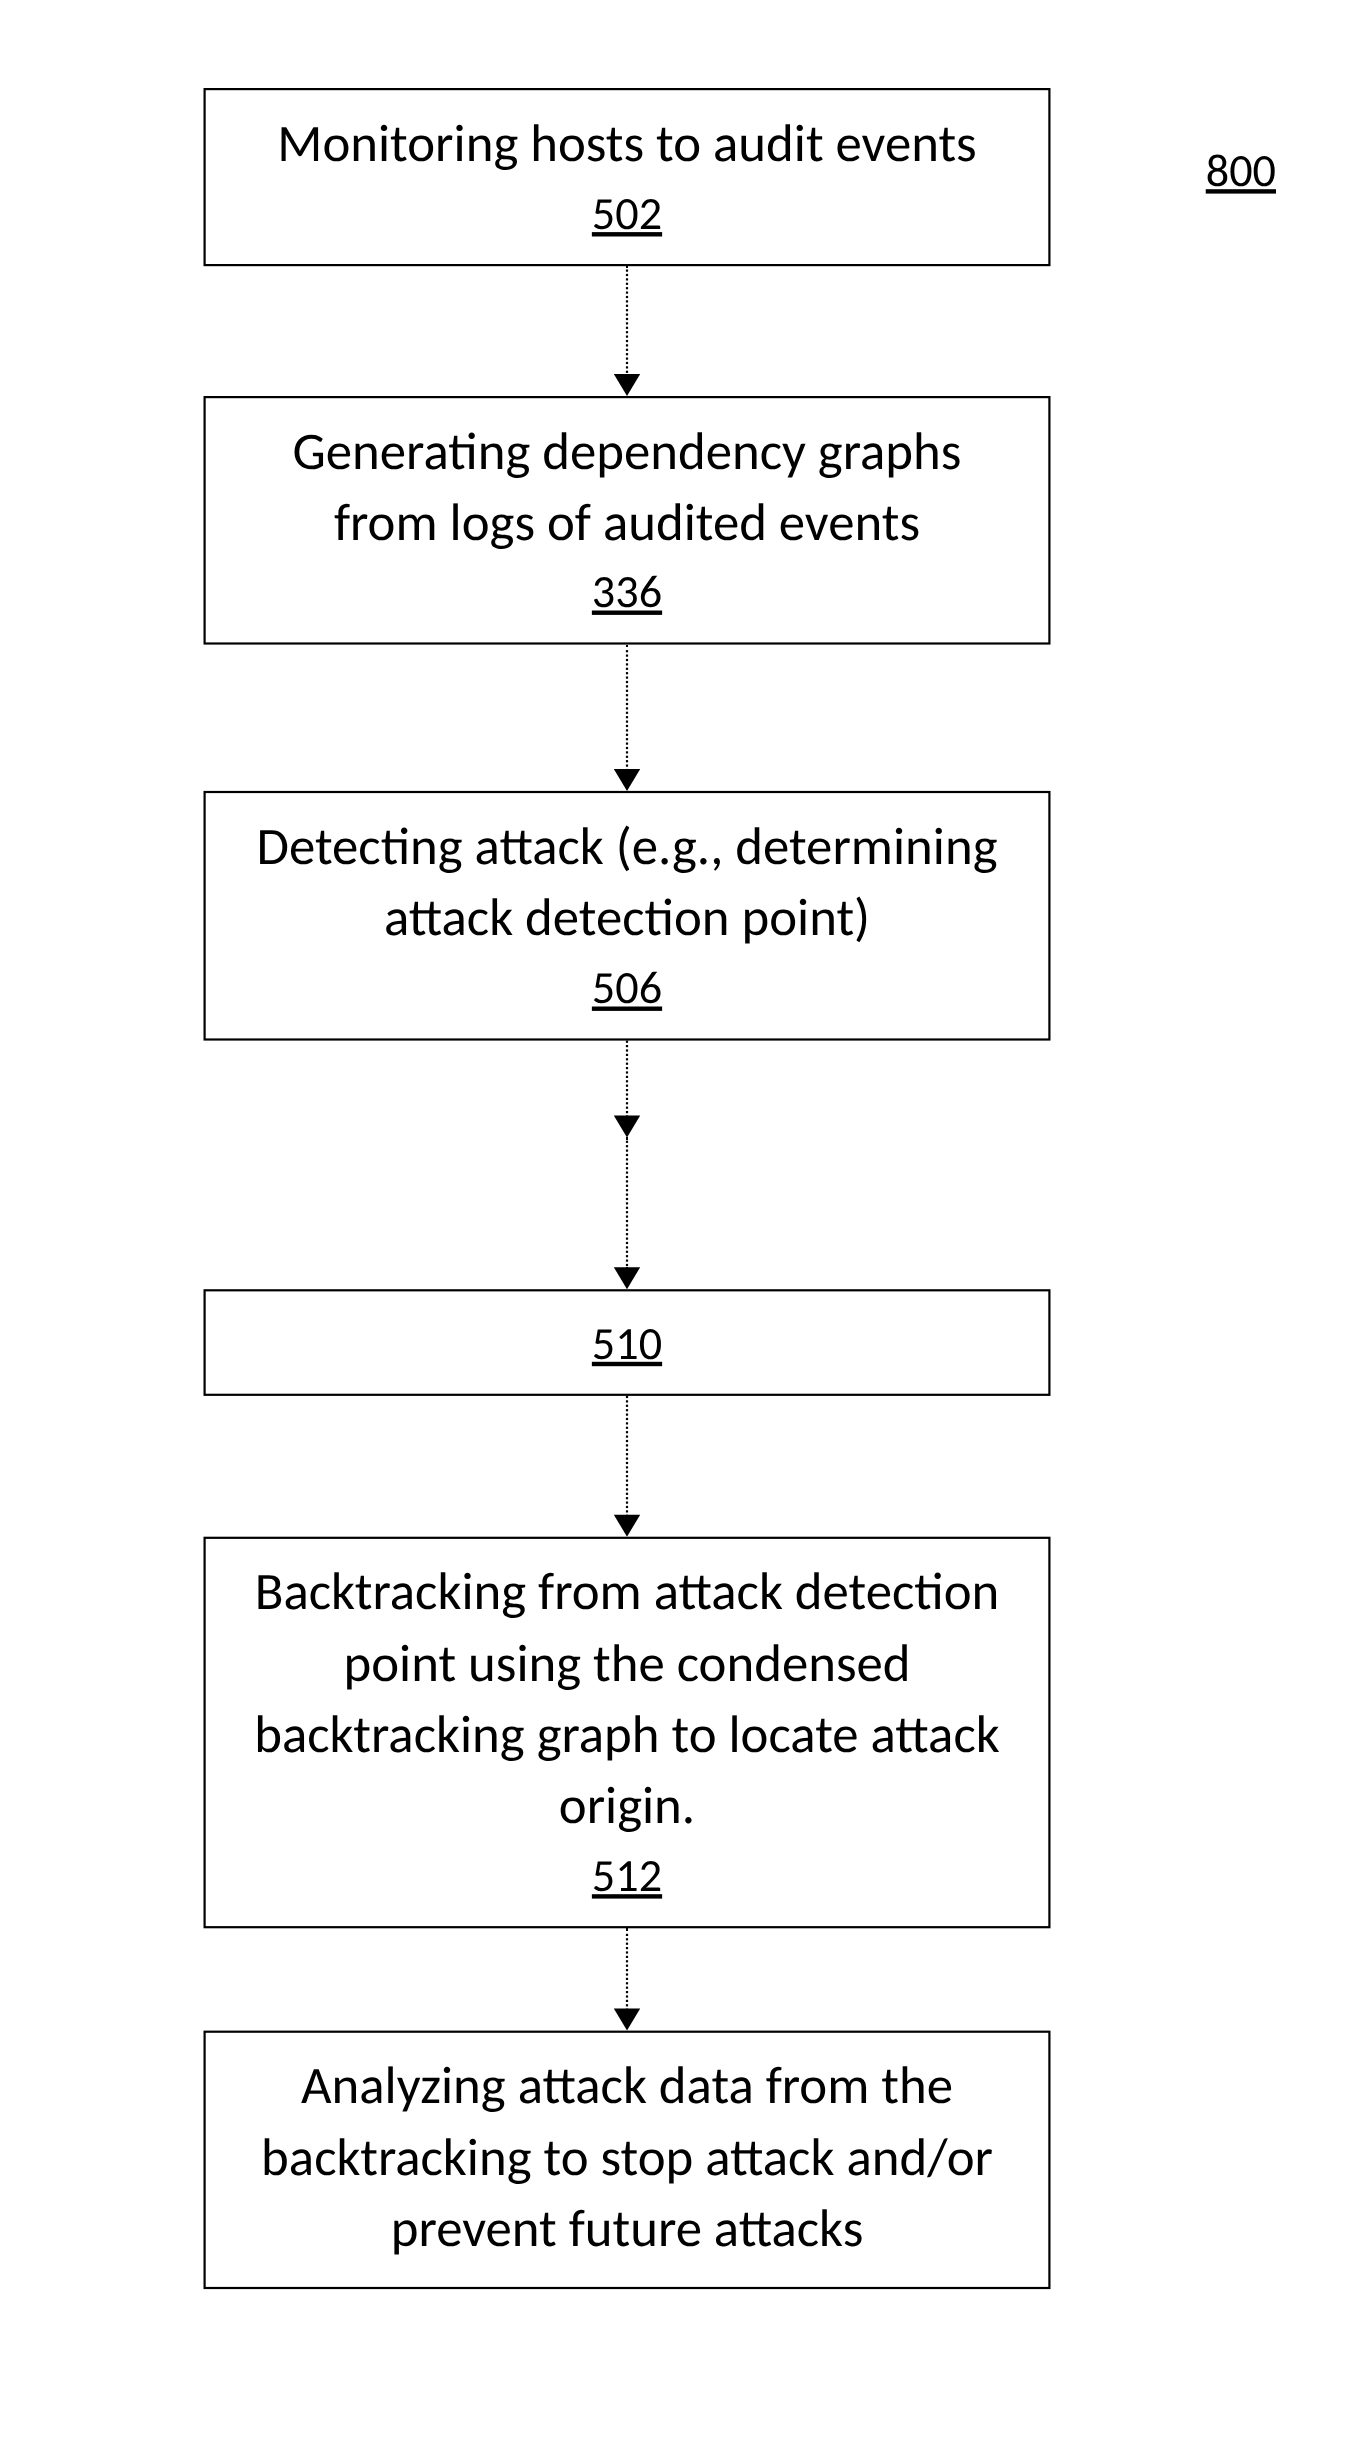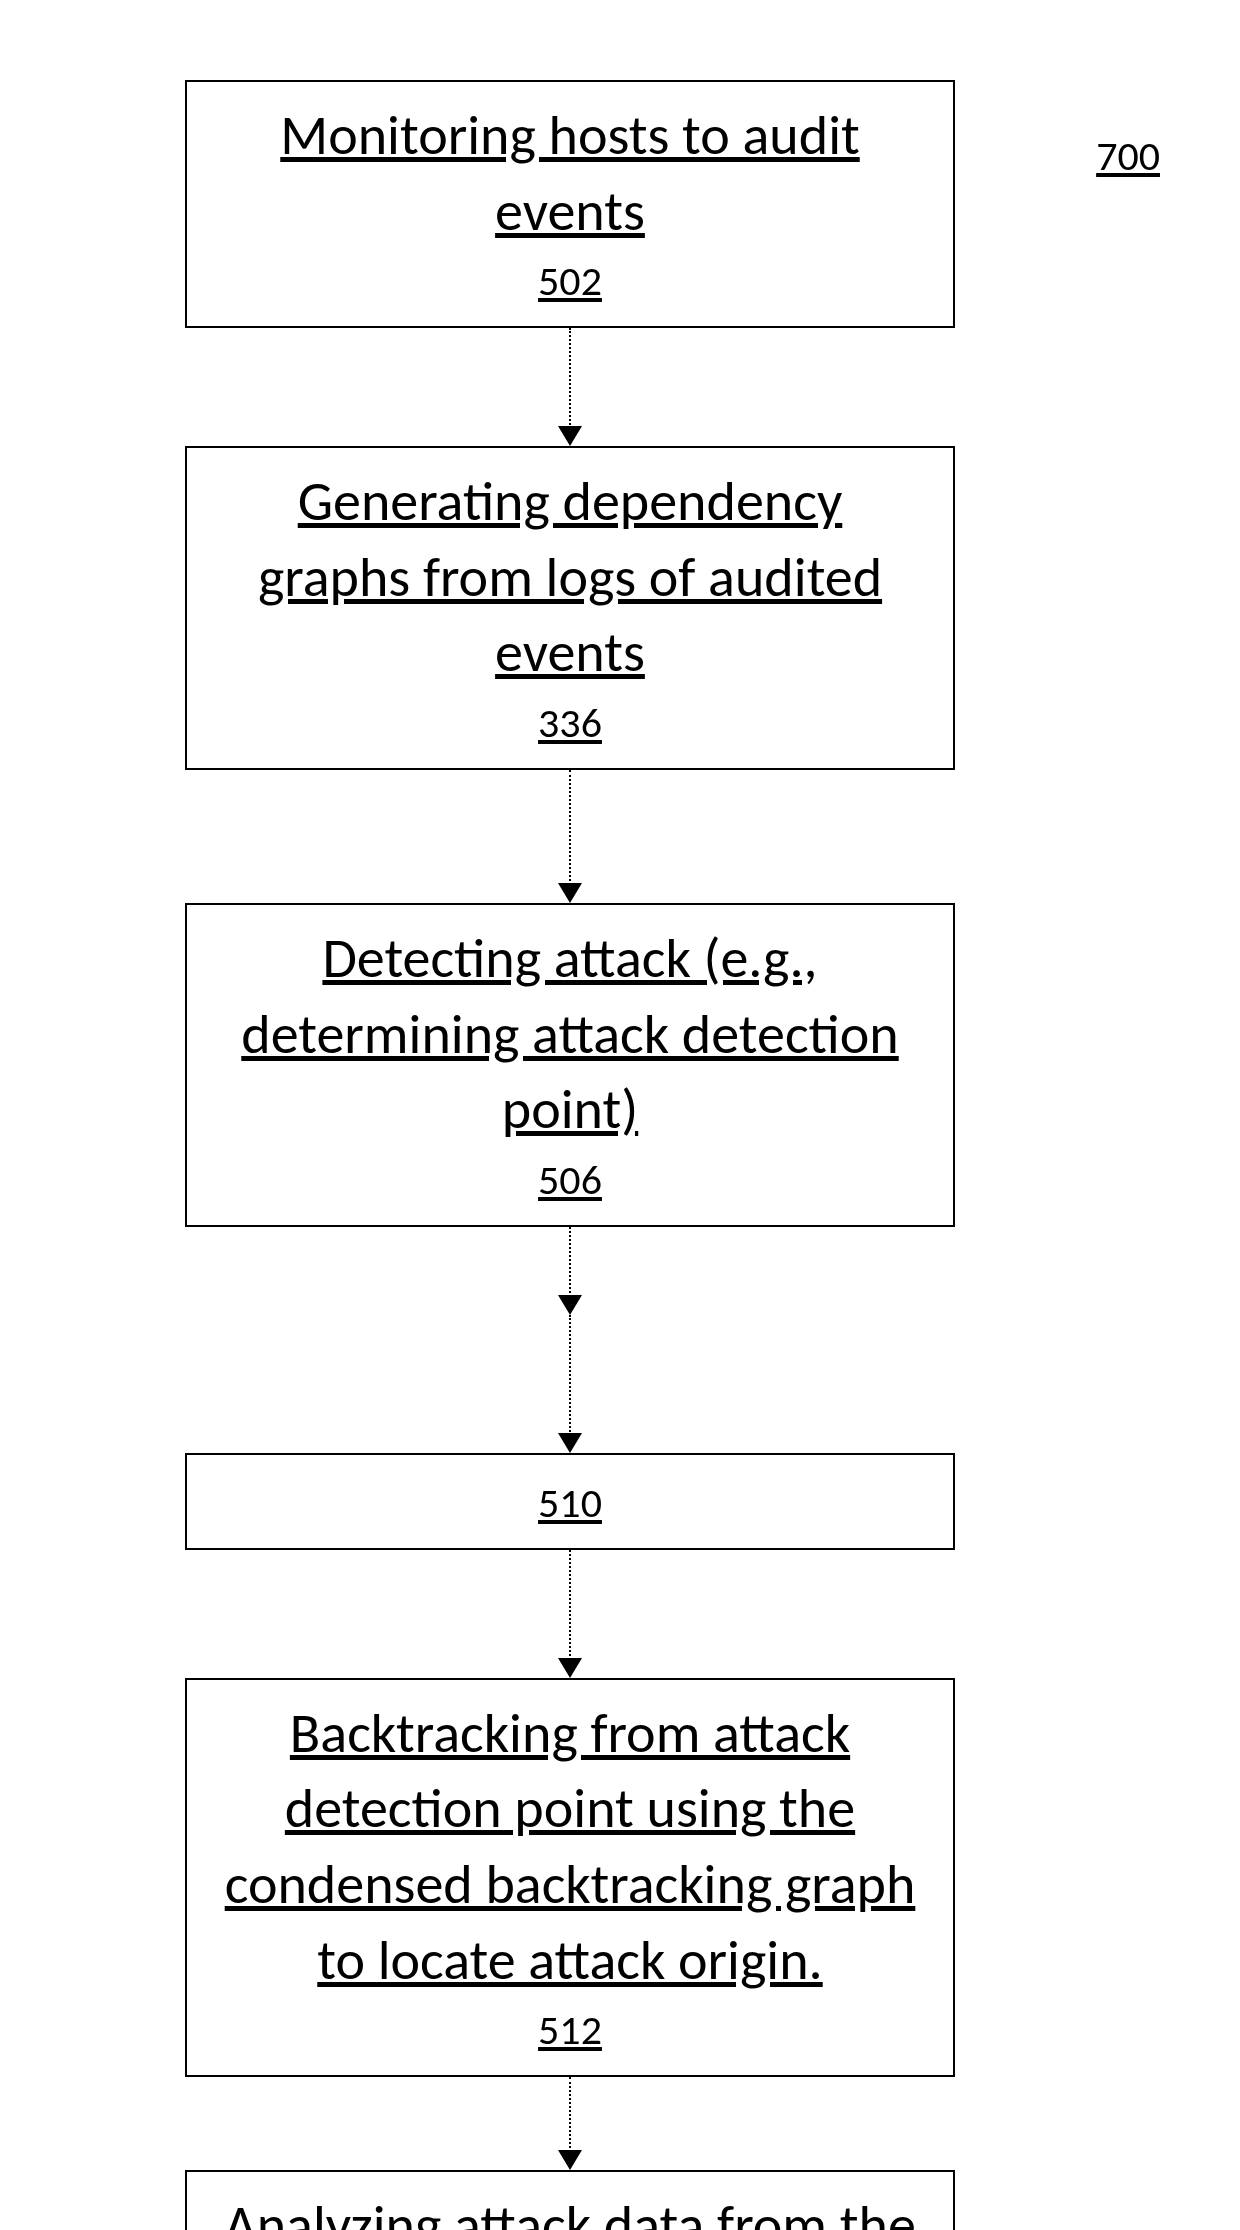--- a/index.html
+++ b/index.html
@@ -27,23 +27,22 @@
     align-items: center;
   }
   .step-box {
     border: 2.5px solid #000;
     background: #fff;
     width: 770px;
     padding: 16px 30px 20px 30px;
     text-align: center;
   }
   .step-text {
-    font-size: 56px;
+    font-size: 48px;
     line-height: 1.35;
-    text-decoration: underline;
   }
   .step-num {
     font-size: 42px;
     text-decoration: underline;
     margin-top: 6px;
     display: inline-block;
   }
   .arrow {
     display: flex;
     flex-direction: column;
@@ -57,21 +56,21 @@
     width: 0; height: 0;
     border-left: 12px solid transparent;
     border-right: 12px solid transparent;
     border-top: 20px solid #000;
     margin-top: -2px;
   }
 </style>
 </head>
 <body>
 
-<div class="figure-ref">700</div>
+<div class="figure-ref">800</div>
 
 <div class="flowchart">
 
   <div class="step-box">
     <div class="step-text">Monitoring hosts to audit events</div>
     <span class="step-num">502</span>
   </div>
   <div class="arrow">
     <div class="arrow-shaft" style="height: 100px;"></div>
     <div class="arrow-head"></div>

